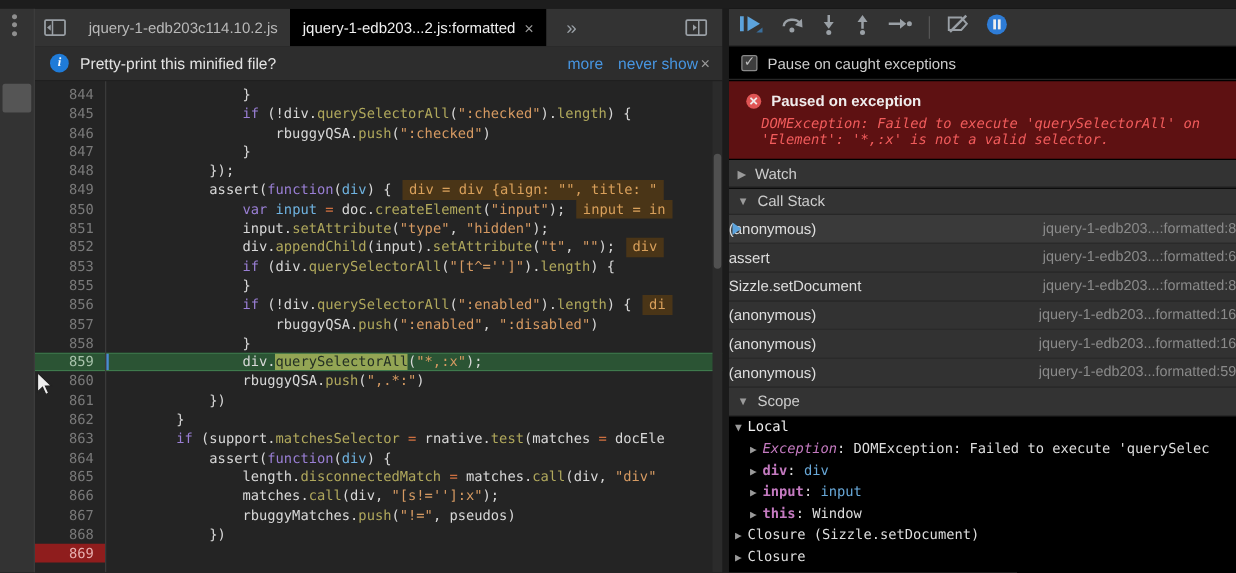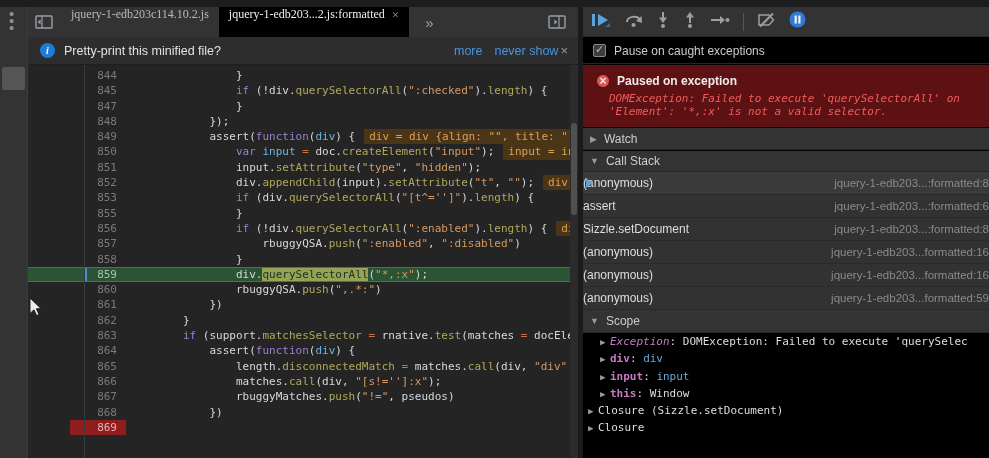--- a/index.html
+++ b/index.html
@@ -13,37 +13,37 @@
   
   .leftbar { position:absolute; left:0; top:0; width:28px; height:458px; background:#333; border-right:1px solid #3c3c3c; z-index:5; }
   .kebab { position:absolute; left:9px; top:10px; color:#8f8f8f; font-size:15px; line-height:7px; letter-spacing:0; }
   .kebab span{display:block; text-align:center;}
   .leftbar .thumb { position:absolute; left:2px; top:67px; width:23px; height:23px; background:#555; border-radius:2px; }
 
   
   .source-pane { position:absolute; left:28px; top:0; width:550px; height:458px; background:#242424; overflow:hidden; }
   .tabbar { position:absolute; left:0; top:7px; width:550px; height:30px; background:#333; display:flex; align-items:center; }
   .tabbar .navicon { margin:0 8px 0 7px; display:flex; align-items:center; }
-  .tab { height:30px; display:flex; padding:0 10px; font-size:12px; color:#b9b9b9; white-space:nowrap;font-family:Liberation Serif, serif; }
+  .tab { height:30px; display:flex; align-items:center; padding:0 10px; font-size:12px; color:#b9b9b9; white-space:nowrap; }
   .tab.active { background:#000; color:#f0f0f0; }
   .tab .close { margin-left:7px; color:#9a9a9a; font-size:13px; }
   .overflow-chevron { color:#9aa0a6; font-size:15px; margin-left:16px; }
   .show-debugger { margin-left:auto; margin-right:12px; display:flex; align-items:center; }
 
   .banner { position:absolute; left:0; top:37px; width:550px; height:28px; background:#2d2d2d; border-bottom:1px solid #1f1f1f; display:flex; align-items:center; font-size:12.5px; color:#e3e3e3; }
   .infoicon { width:15px; height:15px; border-radius:50%; background:#1f7bd8; color:#fff; font-size:10px; font-weight:bold; display:flex; align-items:center; justify-content:center; margin:0 9px 0 12px; font-style:italic; font-family:"Liberation Serif",serif; }
   .banner .links { margin-left:auto; display:flex; align-items:center; gap:12px;justify-content:space-between; }
   .banner a { color:#4795e0; text-decoration:none; font-size:12.5px; }
   .banner .bclose { color:#9a9a9a; margin:0 10px 0 2px; font-size:13px; }
 
   
   .code { position:absolute; left:0; top:65px; width:550px; height:393px; overflow:hidden; padding-top:3px;
     font-family:"DejaVu Sans Mono", monospace; font-size:11px; }
   .gutter-line { position:absolute; left:56px; top:65px; width:1px; height:393px; background:#3a3a3a; z-index:2; }
-  .cline { display:flex; height:15.3px; line-height:15.3px; white-space:pre; position:relative;padding-left:42px; }
+  .cline { display:flex; height:15.3px; line-height:15.3px; white-space:pre; position:relative; }
   .cline .num { width:56px; flex:0 0 56px; text-align:right; padding-right:9px; color:#7a7a7a; }
   .cline .src { flex:1; overflow:hidden; padding-left:4px; color:#d8d8d8; }
   .cline.exec { background:#2b5434; box-shadow:inset 0 1px 0 #3f7a4d, inset 0 -1px 0 #3f7a4d; }
   .cline.exec .num { color:#a9c3ac; }
   .cline.exec .src::before { content:""; position:absolute; left:57px; top:1px; bottom:1px; width:2px; background:#4b8bd4; }
   .cline.errline .num { background:#8f1d1d; color:#e8b0b0; }
   .w{color:#d8d8d8} .k{color:#9a7fd5} .s{color:#d69a62} .p{color:#b0a85c} .d{color:#6fb3e0} .o{color:#cf7040}
   .x{background:#93a554; color:#243024;}
   .iwidget { display:inline-block; background:#4a3517; color:#d9a05b; padding:0 5px; margin-left:9px; }
 
@@ -142,20 +142,21 @@
       <span class="links">
         <a href="#">more</a>
         <a href="#">never show</a>
       </span>
       <span class="bclose">×</span>
     </div>
 
     <div class="code" id="code-lines">
         <div class="cline"><span class="num">844</span><span class="src"><span class="w">                }</span></span></div>
         <div class="cline"><span class="num">845</span><span class="src"><span class="w">                </span><span class="k">if</span><span class="w"> (!div.</span><span class="p">querySelectorAll</span><span class="w">(</span><span class="s">":checked"</span><span class="w">).</span><span class="p">length</span><span class="w">) {</span></span></div>
+        <div class="cline"><span class="num">846</span><span class="src"><span class="w">                    rbuggyQSA.</span><span class="p">push</span><span class="w">(</span><span class="s">":checked"</span><span class="w">)</span></span></div>
         <div class="cline"><span class="num">847</span><span class="src"><span class="w">                }</span></span></div>
         <div class="cline"><span class="num">848</span><span class="src"><span class="w">            });</span></span></div>
         <div class="cline"><span class="num">849</span><span class="src"><span class="w">            assert(</span><span class="k">function</span><span class="w">(</span><span class="d">div</span><span class="w">) {</span><span class="iwidget">div = div {align: "", title: "</span></span></div>
         <div class="cline"><span class="num">850</span><span class="src"><span class="w">                </span><span class="k">var</span><span class="w"> </span><span class="d">input</span><span class="w"> </span><span class="o">=</span><span class="w"> doc.</span><span class="p">createElement</span><span class="w">(</span><span class="s">"input"</span><span class="w">);</span><span class="iwidget">input = in</span></span></div>
         <div class="cline"><span class="num">851</span><span class="src"><span class="w">                input.</span><span class="p">setAttribute</span><span class="w">(</span><span class="s">"type"</span><span class="w">, </span><span class="s">"hidden"</span><span class="w">);</span></span></div>
         <div class="cline"><span class="num">852</span><span class="src"><span class="w">                div.</span><span class="p">appendChild</span><span class="w">(input).</span><span class="p">setAttribute</span><span class="w">(</span><span class="s">"t"</span><span class="w">, </span><span class="s">""</span><span class="w">);</span><span class="iwidget">div</span></span></div>
         <div class="cline"><span class="num">853</span><span class="src"><span class="w">                </span><span class="k">if</span><span class="w"> (div.</span><span class="p">querySelectorAll</span><span class="w">(</span><span class="s">"[t^='']"</span><span class="w">).</span><span class="p">length</span><span class="w">) {</span></span></div>
         <div class="cline"><span class="num">855</span><span class="src"><span class="w">                }</span></span></div>
         <div class="cline"><span class="num">856</span><span class="src"><span class="w">                </span><span class="k">if</span><span class="w"> (!div.</span><span class="p">querySelectorAll</span><span class="w">(</span><span class="s">":enabled"</span><span class="w">).</span><span class="p">length</span><span class="w">) {</span><span class="iwidget">di</span></span></div>
         <div class="cline"><span class="num">857</span><span class="src"><span class="w">                    rbuggyQSA.</span><span class="p">push</span><span class="w">(</span><span class="s">":enabled"</span><span class="w">, </span><span class="s">":disabled"</span><span class="w">)</span></span></div>
@@ -283,20 +284,21 @@
           <span class="fn">(anonymous)</span>
           <span class="loc">jquery-1-edb203...formatted:59</span>
         </div>
       </div>
 
     <div class="sec sec-scope">
       <span class="tw">▼</span>
       <span>Scope</span>
     </div>
     <div class="scope-body" id="scope-body">
+        <div class="srow lvl0"><span><span class="tw">▼</span><span class="local-label">Local</span></span></div>
         <div class="srow lvl1"><span><span class="tw">▶</span><span class="vname exc">Exception</span><span>: </span><span class="vval plain">DOMException: Failed to execute 'querySelec</span></span></div>
         <div class="srow lvl1"><span><span class="tw">▶</span><span class="vname">div</span><span>: </span><span class="vval node">div</span></span></div>
         <div class="srow lvl1"><span><span class="tw">▶</span><span class="vname">input</span><span>: </span><span class="vval node">input</span></span></div>
         <div class="srow lvl1"><span><span class="tw">▶</span><span class="vname">this</span><span>: </span><span class="vval plain">Window</span></span></div>
         <div class="srow lvl0"><span><span class="tw">▶</span><span>Closure (Sizzle.setDocument)</span></span></div>
         <div class="srow lvl0"><span><span class="tw">▶</span><span>Closure</span></span></div>
       </div>
   </div>
 
   <svg class="cursor" width="14" height="20">

